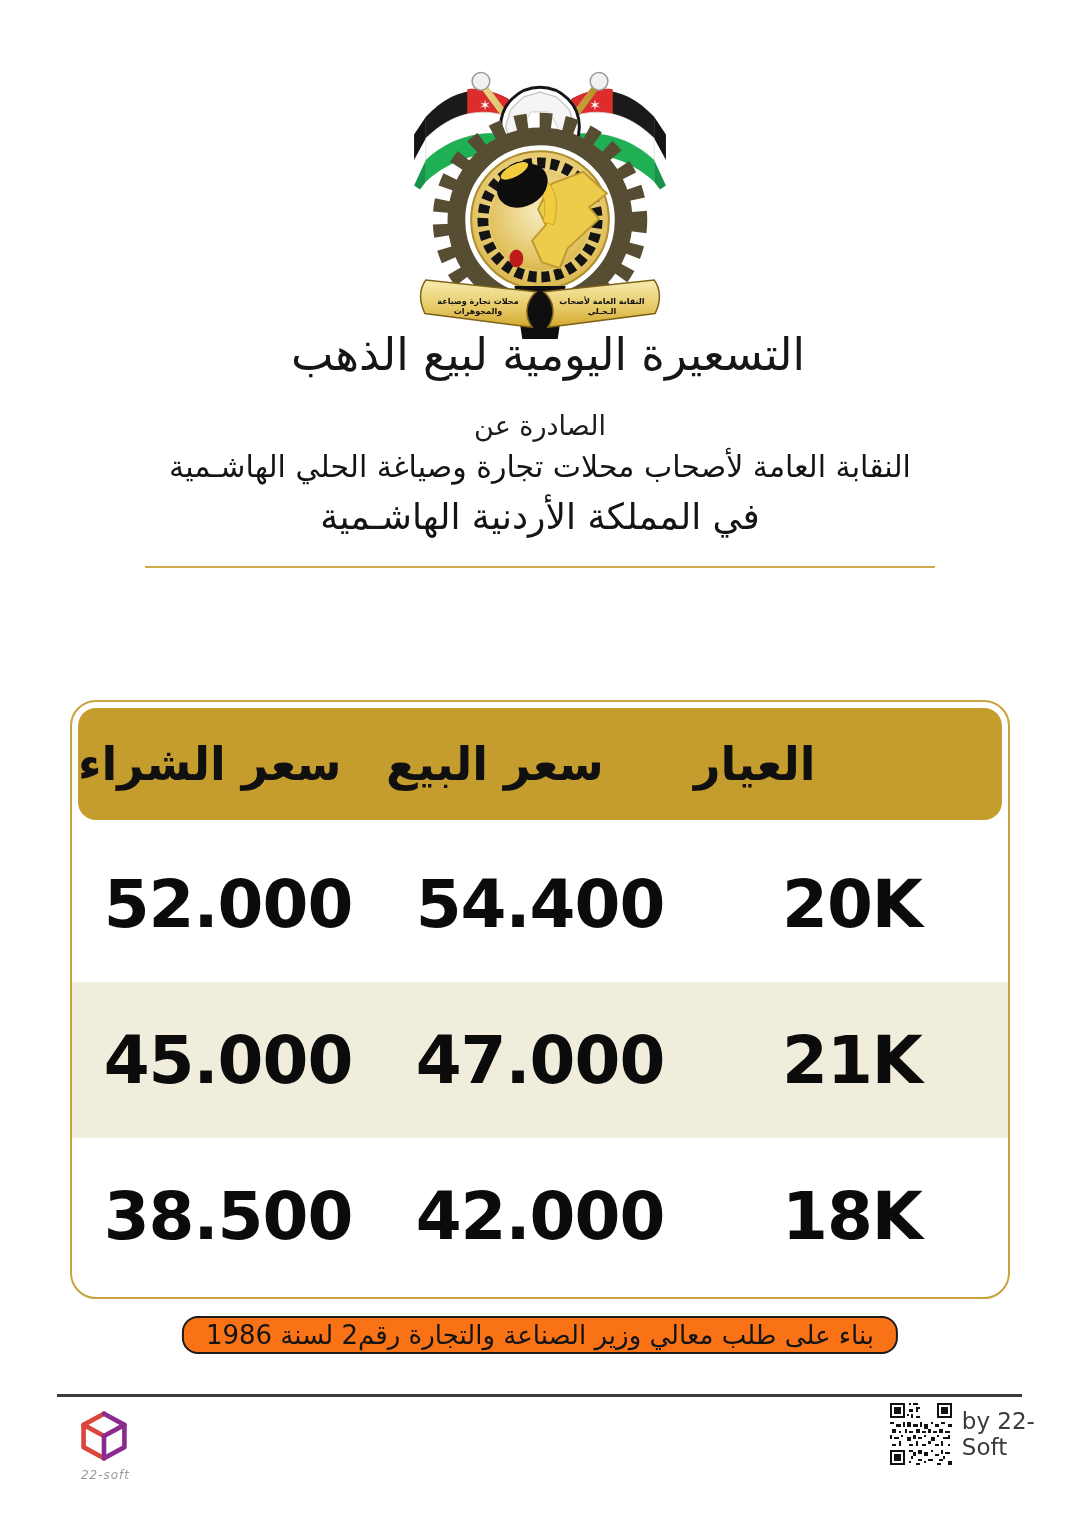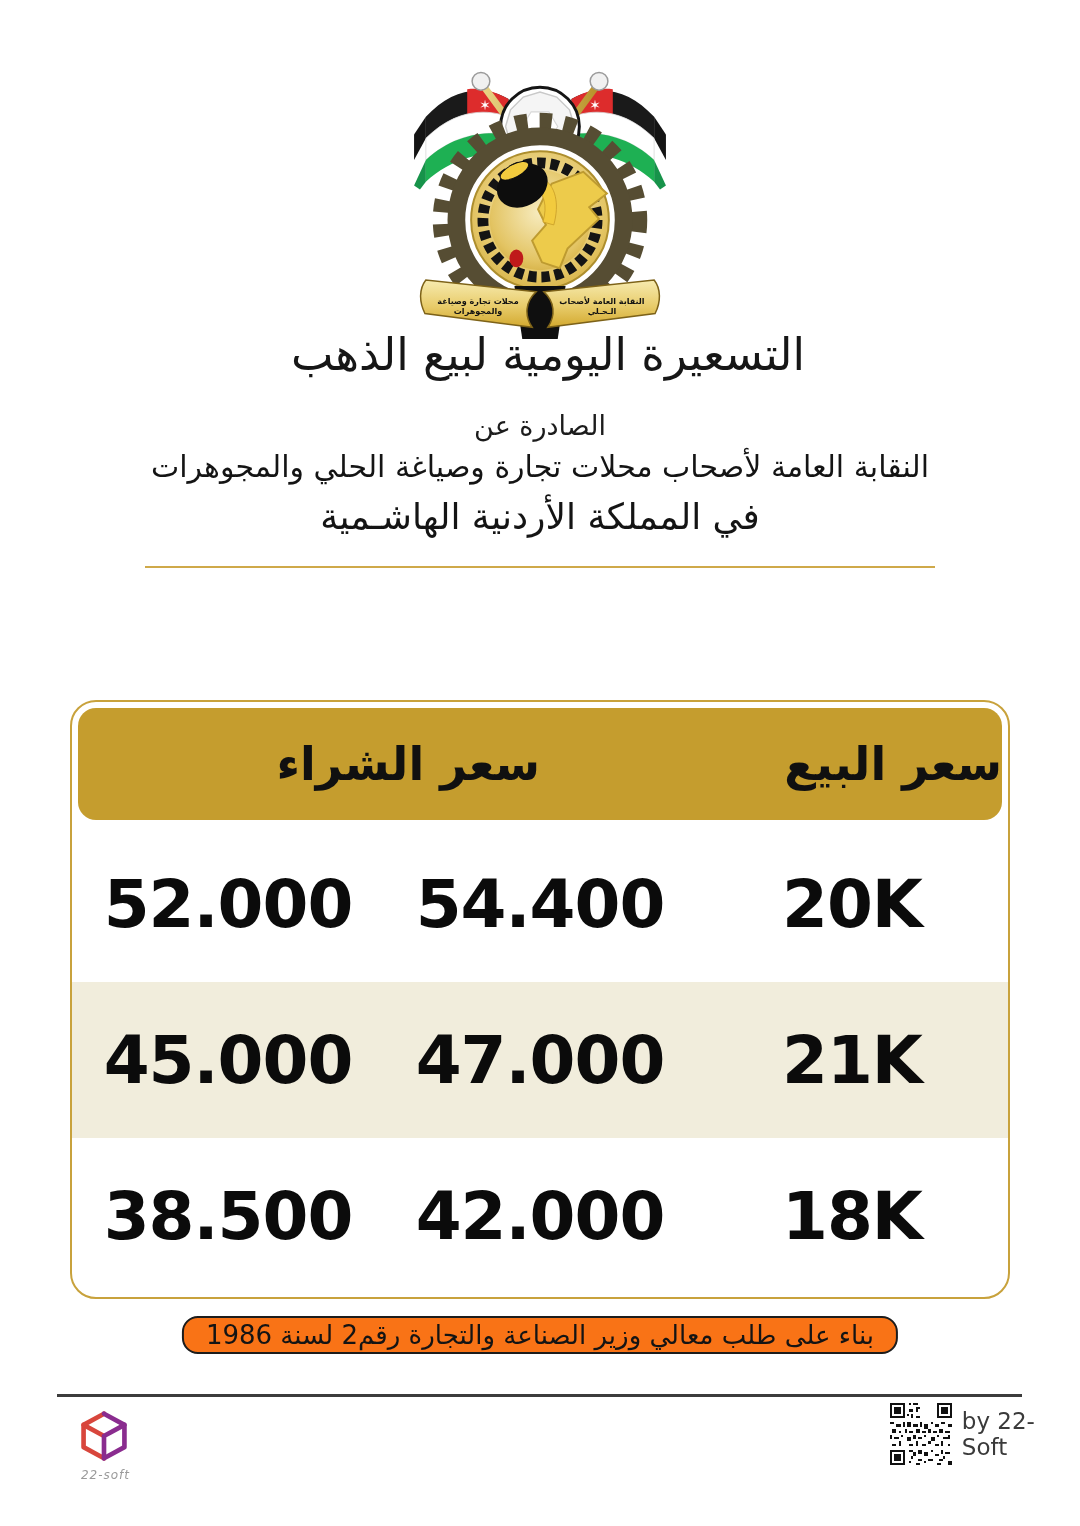--- a/index.html
+++ b/index.html
@@ -20,21 +20,21 @@
   .date-line .num { direction:ltr; unicode-bidi:isolate; }
 
   .price-table {
     position:absolute; top:700px; left:70px; width:940px; height:599px;
     border:2px solid #C8A23C; border-radius:26px; background:#fff; direction:rtl;
   }
   .pt-header {
     margin:6px; height:112px; background:#C59D2E; border-radius:18px;
     display:flex; align-items:center;
   }
-  .pt-header .cell { flex:1 1 0; text-align:right; font-size:46px; font-weight:800; color:#101010; }
+  .pt-header .cell { flex:1 1 0; text-align:left; font-size:46px; font-weight:800; color:#101010; }
   .pt-row { height:156px; display:flex; align-items:center; }
   .pt-row.beige { background:#F1EDDC; }
   .pt-row .cell { flex:1 1 0; text-align:center; font-size:66px; font-weight:800; color:#0b0b0b; letter-spacing:-1px; direction:ltr; }
   .pt-row:last-child { border-radius:0 0 24px 24px; }
 
   .note-box {
     position:absolute; top:1316px; left:50%; transform:translateX(-50%);
     border:2.5px solid #1c1c1c; border-radius:16px; padding:2px 22px;
     font-size:26px; color:#141414; direction:rtl; white-space:nowrap; background:#f97316;
   }
@@ -131,26 +131,27 @@
       <g>
         <path d="M126,258 L14,246 C7,255 7,268 13,280 L122,294 C114,282 115,268 126,258 Z" fill="url(#ribGrad)" stroke="#7D6218" stroke-width="1.5"></path>
         <text x="67" y="270" font-size="8.2" font-weight="bold" fill="#111" text-anchor="middle" direction="rtl">محلات تجارة وصياغة</text>
         <text x="67" y="281" font-size="8.2" font-weight="bold" fill="#111" text-anchor="middle" direction="rtl">والمجوهرات</text>
       </g>
     </svg>
   </div>
 
   <div class="center-abs main-title">التسعيرة اليومية لبيع الذهب</div>
   <div class="center-abs issued-by">الصادرة عن</div>
-  <div class="center-abs syndicate-line">النقابة العامة لأصحاب محلات تجارة وصياغة الحلي  والمجوهرات</div>
+  <div class="center-abs syndicate-line">النقابة العامة لأصحاب محلات تجارة وصياغة الحلي  الهاشـمية</div>
   <div class="center-abs kingdom-line">في المملكة الأردنية الهاشـمية</div>
   <div class="gold-rule"></div>
 
   <div class="price-table">
     <div class="pt-header">
+      <div class="cell">العيار</div>
       <div class="cell">سعر البيع</div>
       <div class="cell">سعر الشراء</div>
     </div>
     <div class="pt-row">
       <div class="cell">20K</div>
       <div class="cell">54.400</div>
       <div class="cell">52.000</div>
     </div>
     <div class="pt-row beige">
       <div class="cell">21K</div>

